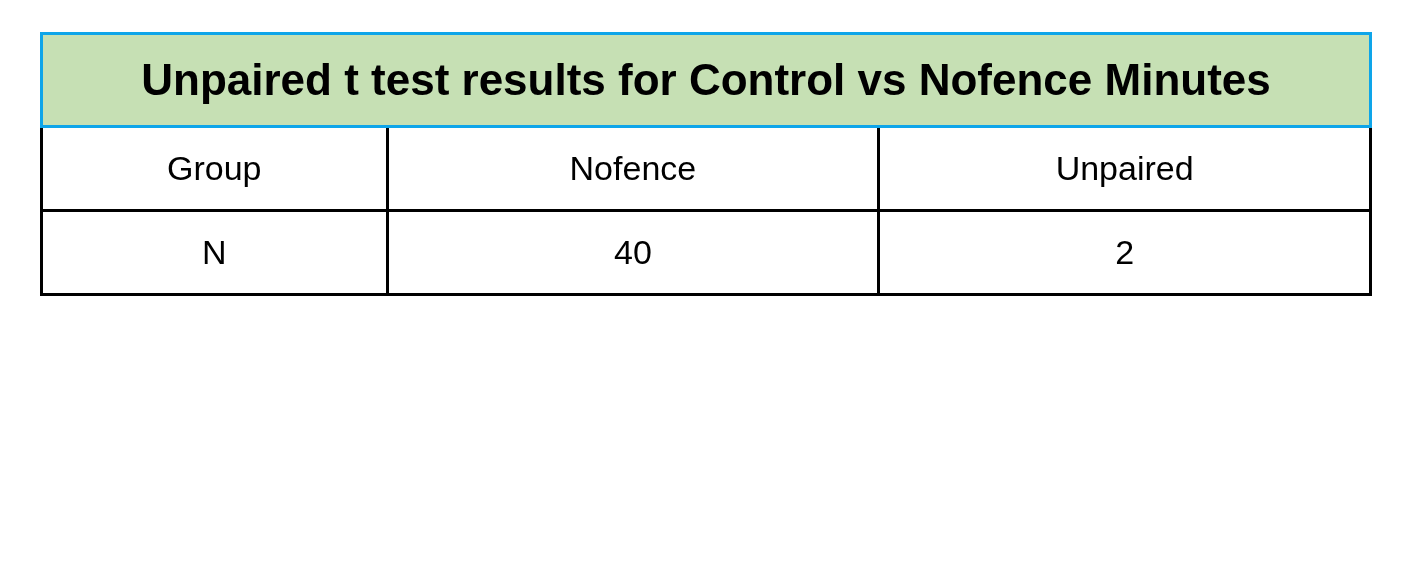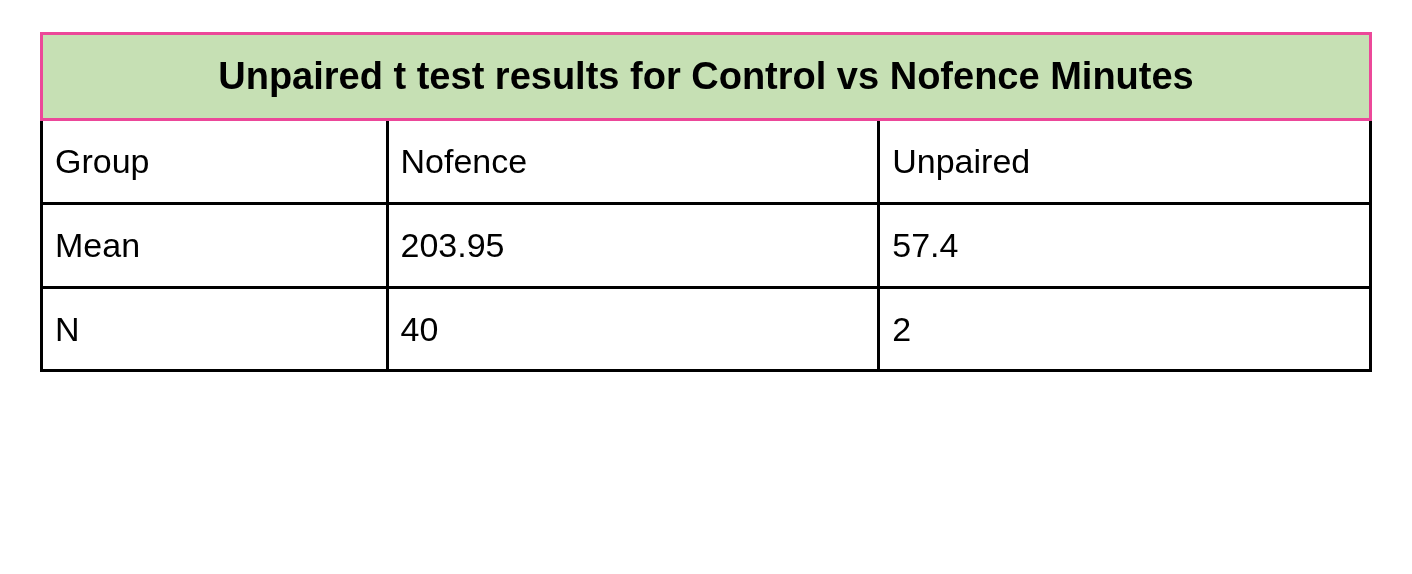--- a/index.html
+++ b/index.html
@@ -11,30 +11,30 @@
       width: 1412px;
     }
     table {
       border-collapse: collapse;
       width: 100%;
       table-layout: fixed;
     }
     th.title {
       background: #c6e0b4;
       font-weight: 700;
-      font-size: 38px;
+      font-size: 44px;
       padding: 20px 12px;
       text-align: center;
-      border: 3px solid #ec4899;
+      border: 3px solid #0ea5e9;
     }
     td {
       border: 3px solid #000;
       font-size: 34px;
       font-weight: 400;
-      text-align: left;
+      text-align: center;
       padding: 20px 12px;
       line-height: 1.2;
     }
     
   </style>
 </head>
 <body>
 
 <table>
   <colgroup>
@@ -47,23 +47,18 @@
       <th class="title" colspan="3">Unpaired t test results for Control vs Nofence Minutes</th>
     </tr>
   </thead>
   <tbody>
     <tr>
       <td>Group</td>
       <td>Nofence</td>
       <td>Unpaired</td>
     </tr>
     <tr>
-      <td>Mean</td>
-      <td>203.95</td>
-      <td>57.4</td>
-    </tr>
-    <tr>
       <td>N</td>
       <td>40</td>
       <td>2</td>
     </tr>
   </tbody>
 </table>
 
 </body></html>

